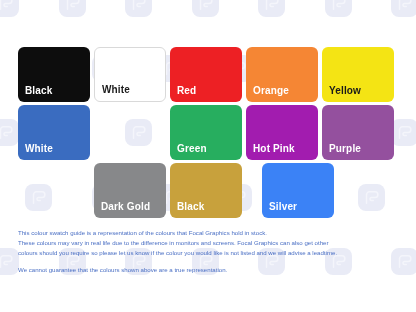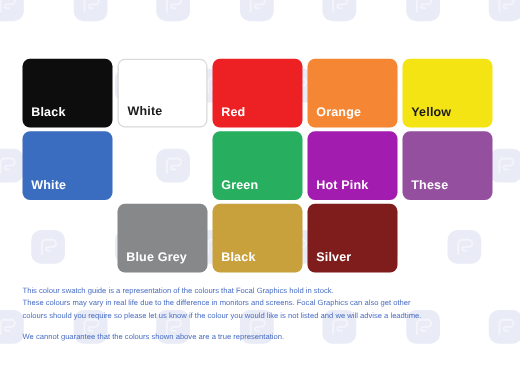--- a/index.html
+++ b/index.html
@@ -290,30 +290,30 @@
     <div class="swatch row-1 col-0" style="background: rgb(58, 108, 192);">
       <span class="swatch-label" style="color: rgb(255, 255, 255);">White</span>
     </div>
     <div class="swatch row-1 col-2" style="background: rgb(39, 174, 95);">
       <span class="swatch-label" style="color: rgb(255, 255, 255); text-align: center;">Green</span>
     </div>
     <div class="swatch row-1 col-3" style="background: #a21caf;">
       <span class="swatch-label" style="color: rgb(255, 255, 255);">Hot Pink</span>
     </div>
     <div class="swatch row-1 col-4" style="background: rgb(148, 80, 158);">
-      <span class="swatch-label" style="color: rgb(255, 255, 255);">These</span>
+      <span class="swatch-label" style="color: rgb(255, 255, 255);">Purple</span>
     </div>
 
     <div class="swatch row-2 col-1" style="background: rgb(135, 136, 138);">
-      <span class="swatch-label" style="color: rgb(255, 255, 255);">Blue Grey</span>
+      <span class="swatch-label" style="color: rgb(255, 255, 255);">Dark Gold</span>
     </div>
     <div class="swatch row-2 col-2" style="background: rgb(200, 161, 60);">
       <span class="swatch-label" style="color: rgb(255, 255, 255);">Black</span>
     </div>
-    <div class="swatch row-2 col-3" style="background: #7f1d1d;">
+    <div class="swatch row-2 col-3" style="background: #3b82f6; margin-left: 16px;">
       <span class="swatch-label" style="color: rgb(255, 255, 255);">Silver</span>
     </div>
 
   </div>
 
   <div id="disclaimer">
     <p>This colour swatch guide is a representation of the colours that Focal Graphics hold in stock.</p>
     <p>These colours may vary in real life due to the difference in monitors and screens. Focal Graphics can also get other</p>
     <p>colours should you require so please let us know if the colour you would like is not listed and we will advise a leadtime.</p>
     <p class="para-gap">We cannot guarantee that the colours shown above are a true representation.</p>

